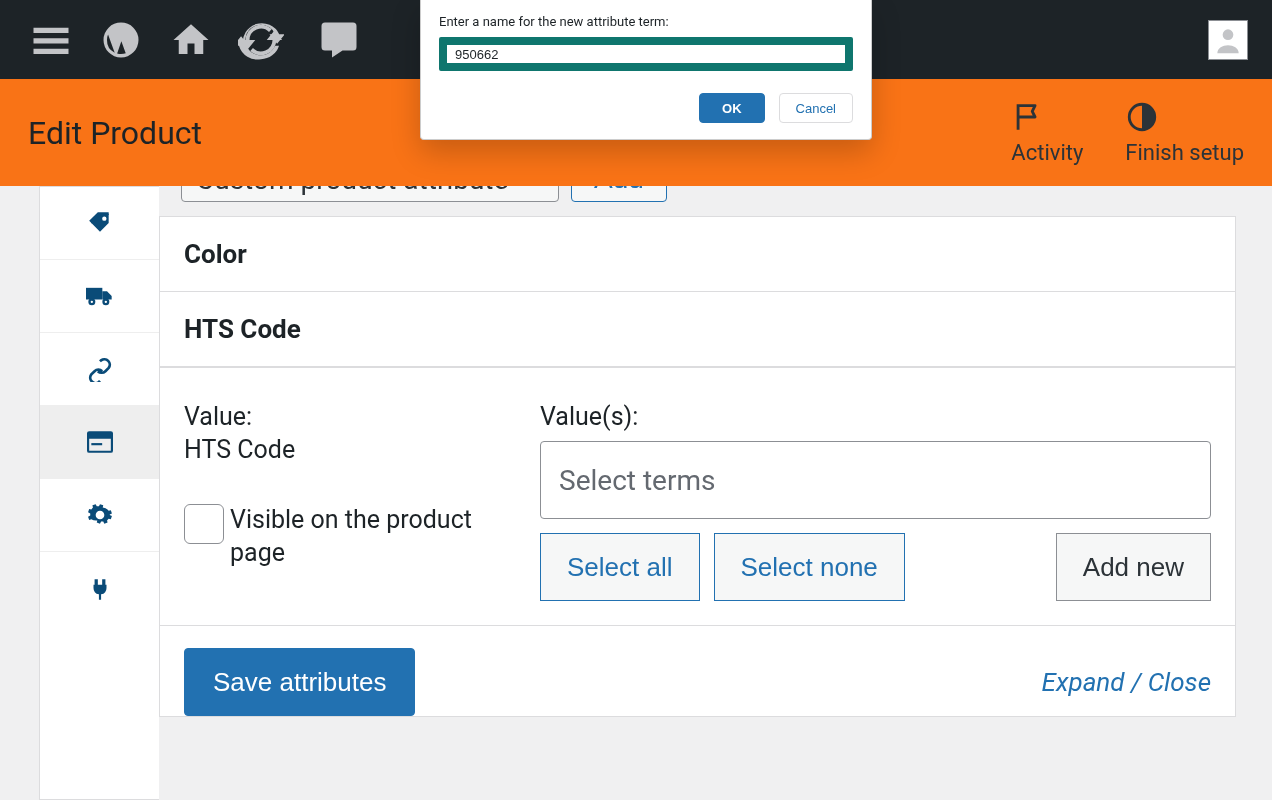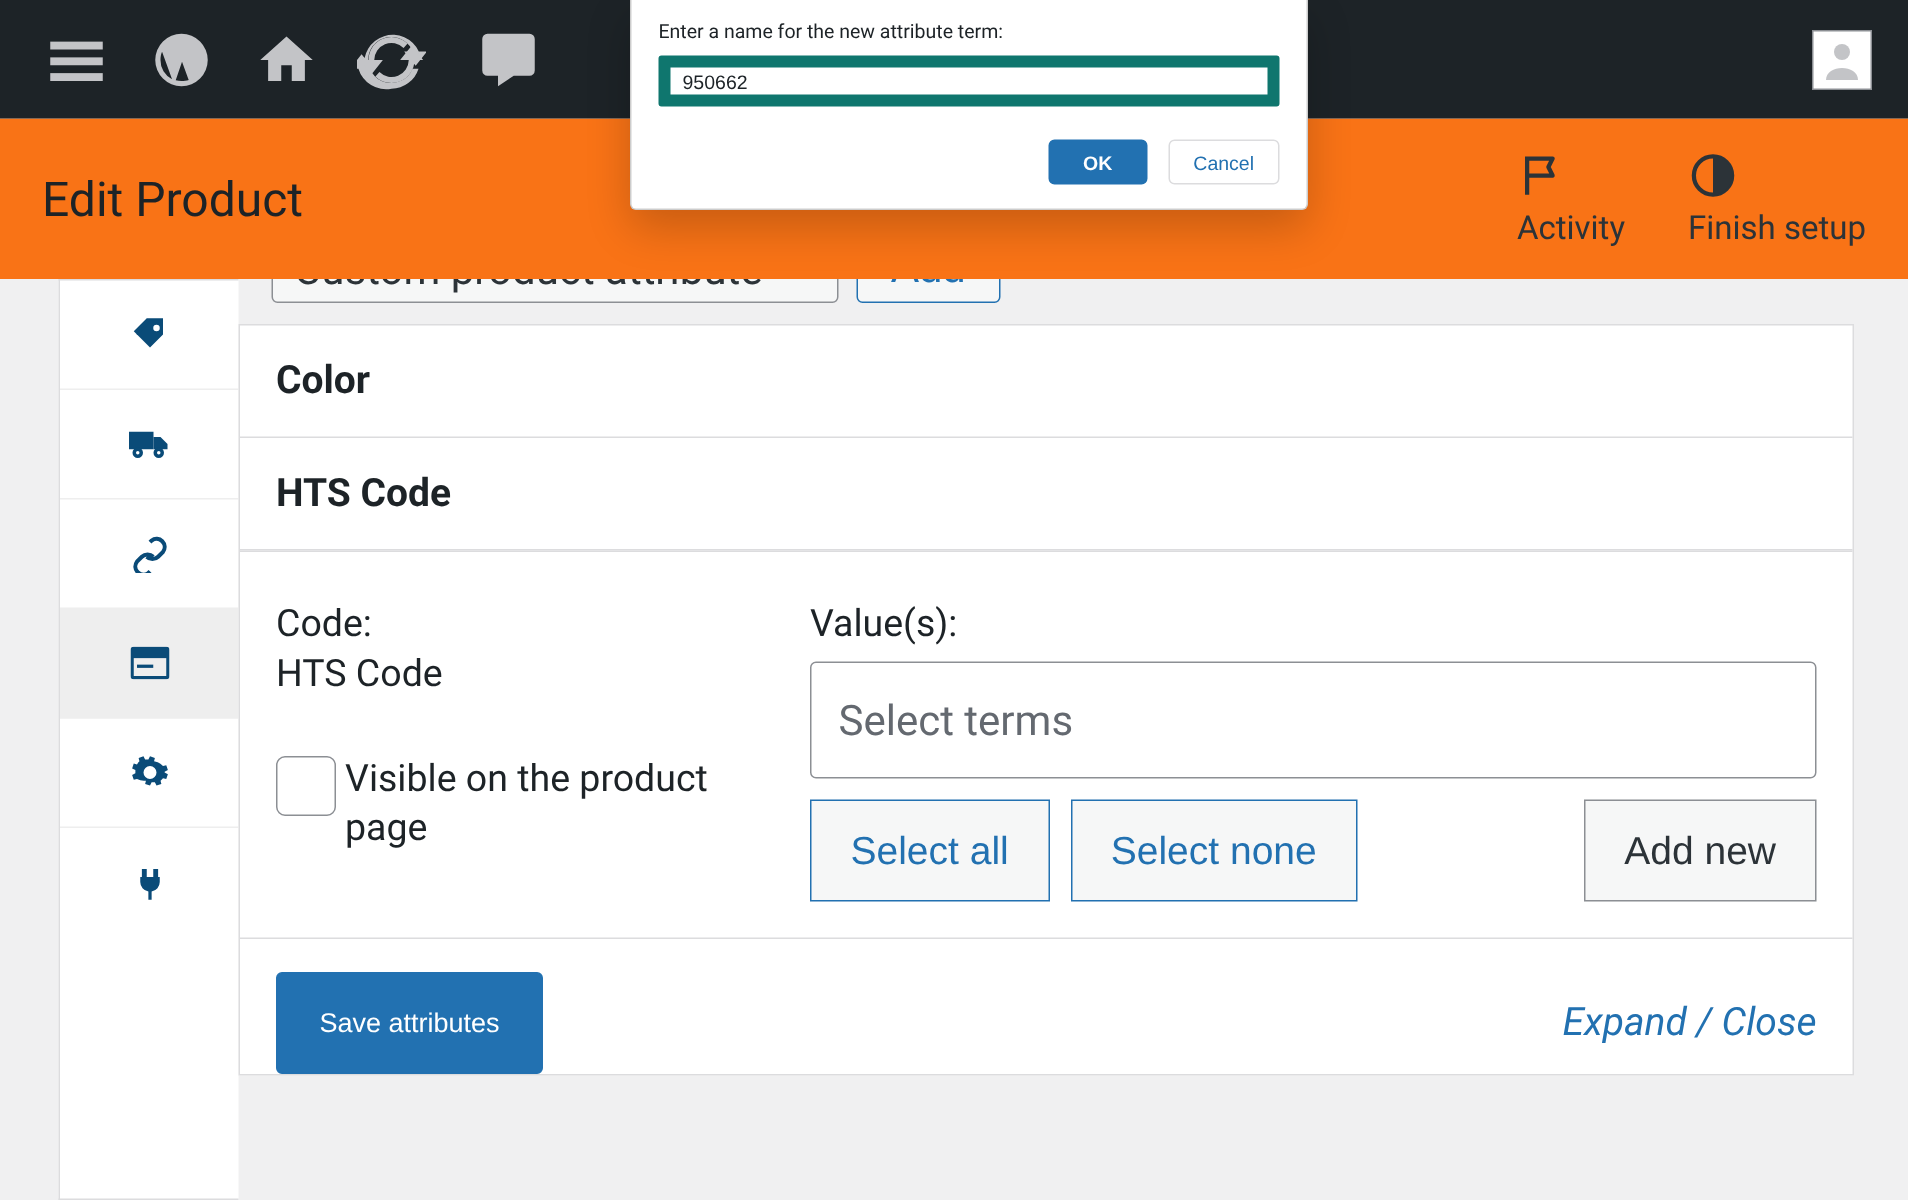--- a/index.html
+++ b/index.html
@@ -43,21 +43,21 @@
   .chkwrap { display:flex; align-items:flex-start; gap: 6px; margin-top: 40px; line-height:1.3; }
   .chkbox { width: 40px; height:40px; border:1px solid #8c8f94; border-radius:6px; background:#fff; flex-shrink:0; cursor:pointer; }
   .col-right { flex:1; }
   .col-right .vlabel { font-size:25px; color:#1d2327; margin-bottom:10px; }
   .term-select { height: 78px; border:1px solid #8c8f94; border-radius:4px; background:#fff; padding: 0 18px; display:flex; align-items:center; font-size:28px; color:#646970; margin-bottom:14px; cursor:pointer; }
   .btn-row { display:flex; gap: 14px; }
   .outline-btn { height: 68px; border:1px solid #2271b1; border-radius:0; background:#f6f7f7; color:#2271b1; font-size:26px; padding: 0 26px; cursor:pointer; }
   .outline-btn.gray { border-color:#8c8f94; color:#2c3338; margin-left:auto; }
 
   .footer-row { display:flex; align-items:center; padding: 22px 24px 0 24px; border-top:1px solid #dcdcde; }
-  .save-btn { height:68px; background:#2271b1; border:1px solid #2271b1; border-radius:4px; color:#fff; font-size:18px; padding: 0 28px; cursor:pointer; }
+  .save-btn { height:68px; background:#2271b1; border:1px solid #2271b1; border-radius:4px; color:#fff; font-size:26px; padding: 0 28px; cursor:pointer; }
   .expclose { margin-left:auto; font-size:26px; font-style:italic; color:#2271b1; }
   .expclose a { color:#2271b1; text-decoration:none; cursor:pointer; }
   .expclose .sep { color:#2271b1; }
 
   
   .modal { position:absolute; left: 420px; top:0; width: 452px; background:#fff; border:1px solid #ccc; border-top:none; border-radius: 0 0 4px 4px; box-shadow: 0 12px 30px rgba(0,0,0,0.2); z-index: 50; padding: 14px 18px 16px 18px; }
   .modal-label { font-size:13px; color:#1d2327; margin-bottom:8px; }
   .modal-input { width:100%; height:34px; border:8px solid #0f766e; border-radius:2px; outline:none; padding: 0 8px; font-size:13px; color:#1d2327; }
   .modal-footer { display:flex; justify-content:flex-end; gap:14px; margin-top: 22px; }
   .modal-ok { background:#2271b1; border:1px solid #2271b1; color:#fff; border-radius:4px; height:30px; padding: 0 22px; font-size:13px; font-weight:700; cursor:pointer; }
@@ -169,21 +169,21 @@
       </div>
       <button class="add-btn">Add</button>
     </div>
 
     <div class="panel">
       <div class="panel-head">Color</div>
       <div class="panel-head">HTS Code</div>
 
       <div class="body-row">
         <div class="col-left">
-          <div class="namelabel">Code:</div>
+          <div class="namelabel">Value:</div>
           <div class="namevalue">HTS Code</div>
           <div class="chkwrap">
             <div class="chkbox"></div>
             <div style="max-width:250px">Visible on the product page</div>
           </div>
         </div>
         <div class="col-right">
           <div class="vlabel">Value(s):</div>
           <div class="term-select">
             <span>Select terms</span>

